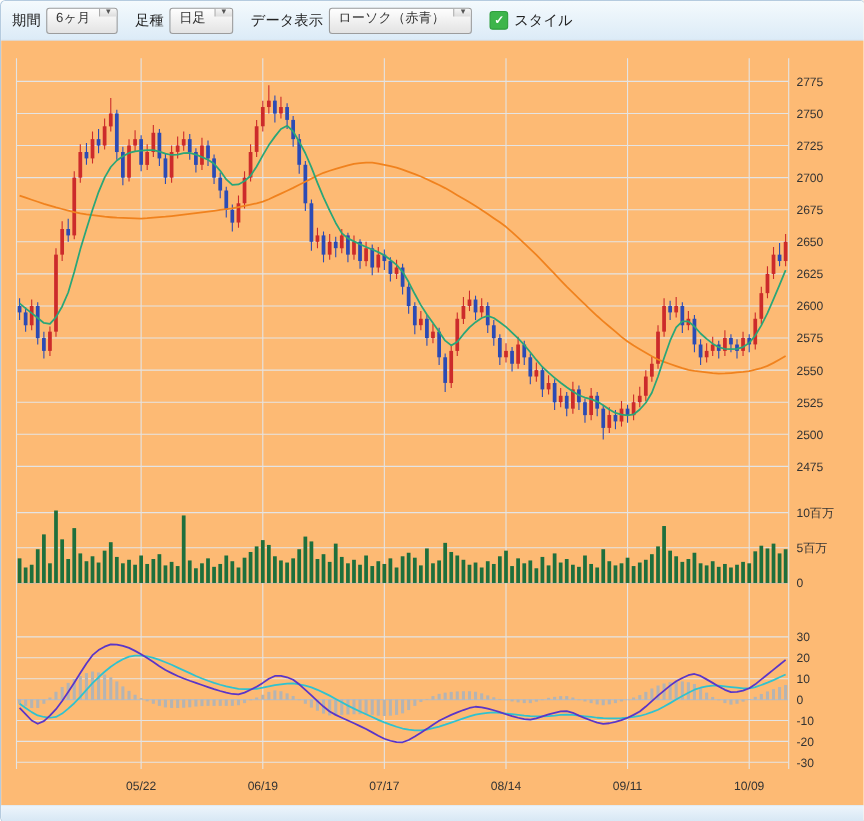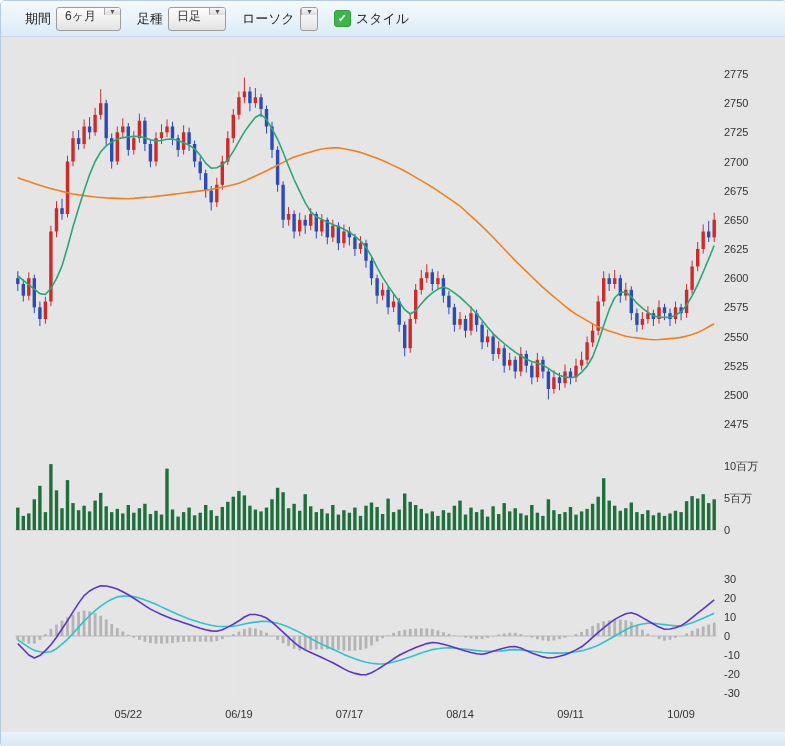--- a/index.html
+++ b/index.html
@@ -1,25 +1,25 @@
 <!DOCTYPE html>
 <html><head>
 <meta charset="utf-8">
 <style>
   html,body{margin:0;padding:0;background:#ffffff}
   body{font-family:"Liberation Sans",sans-serif}
   .widget{width:785px;height:746px;border:1px solid #b5cbdf;border-radius:5px;overflow:hidden;background:#fff}
-  .toolbar{height:35px;display:flex;align-items:center;padding:0 24px;background:linear-gradient(#f4fafd,#dcebf7);border-bottom:1px solid #c3d8ea;font-size:13px;color:#222}
+  .toolbar{height:35px;display:flex;align-items:center;padding:0 10px;background:linear-gradient(#f4fafd,#dcebf7);border-bottom:1px solid #c3d8ea;font-size:13px;color:#222}
   .tb-label{margin-right:5px;white-space:nowrap}
   .gap{width:16px}
   .dropdown{display:inline-flex;align-items:flex-start;height:22px;border:1px solid #9c9c9c;border-radius:3px;background:linear-gradient(#fefefe,#e3e3e3);font-size:12px;color:#333;cursor:pointer;overflow:hidden;white-space:nowrap}
   .dd-label{padding:0 8px;display:flex;align-items:center}
   .dd-arrow{width:15px;border-left:1px solid #ababab;display:flex;align-items:center;justify-content:center;font-size:7px;color:#555;background:linear-gradient(#f7f7f7,#dcdcdc)}
   .checkbox{width:15px;height:15px;border-radius:3px;background:#3db54b;border:1px solid #2f9e3d;color:#fff;font-size:11px;font-weight:bold;display:flex;align-items:center;justify-content:center;cursor:pointer;margin-right:5px}
-  .chart-wrap{background:#e5e5e5}
+  .chart-wrap{background:#fdba74}
   .footer{height:17px;background:linear-gradient(#ecf4fb,#d2e4f3);border-top:1px solid #dbe9f4}
   svg text{font-family:"Liberation Sans",sans-serif}
 </style>
 </head>
 <body>
 
 <div class="widget">
 
   <div class="toolbar">
     <span class="tb-label">期間</span>
@@ -27,22 +27,23 @@
       <span class="dd-label">6ヶ月</span>
       <span class="dd-arrow">▼</span>
     </div>
     <span class="gap"></span>
     <span class="tb-label">足種</span>
     <div class="dropdown">
       <span class="dd-label">日足</span>
       <span class="dd-arrow">▼</span>
     </div>
     <span class="gap"></span>
-    <span class="tb-label">ローソク</span>
+    <span class="tb-label">データ表示</span>
     <div class="dropdown">
+      <span class="dd-label">ローソク（赤青）</span>
       <span class="dd-arrow">▼</span>
     </div>
     <span class="gap"></span>
     <div class="checkbox">
       <span>✓</span>
     </div>
     <span class="tb-label">スタイル</span>
   </div>
 
   <div class="chart-wrap">

